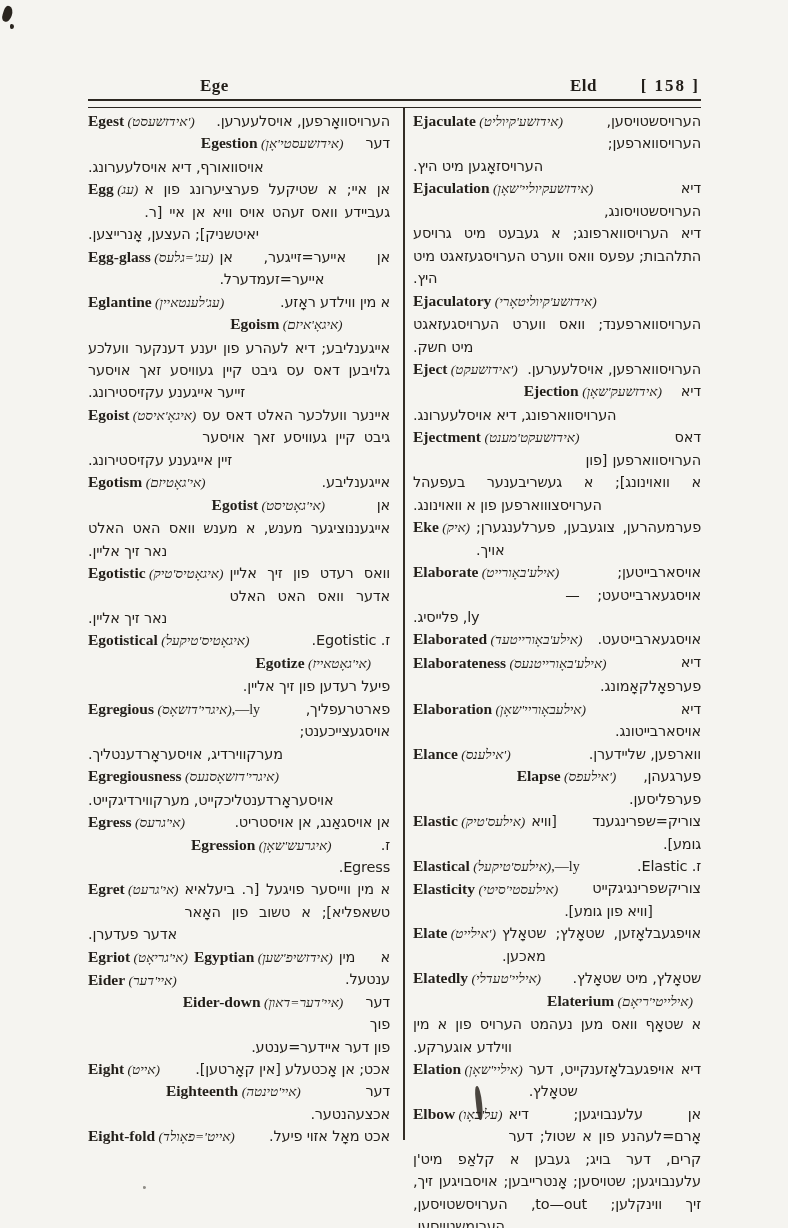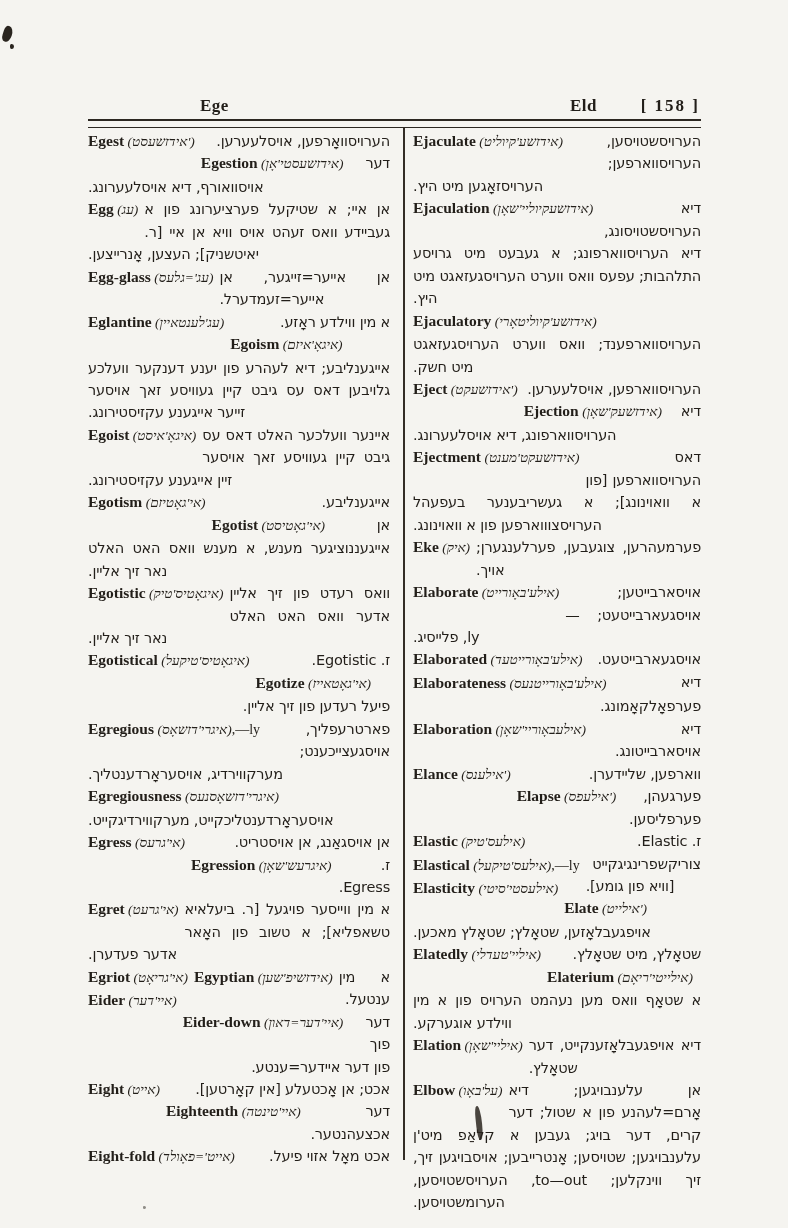--- a/index.html
+++ b/index.html
@@ -7,21 +7,21 @@
     --paper:#f5f4f0;
   }
   html,body{margin:0;padding:0;}
   body{
     width:788px;height:1228px;overflow:hidden;
     background:var(--paper);
     font-family:"Liberation Serif","DejaVu Serif","DejaVu Sans",serif;
     color:var(--ink);
     position:relative;
   }
-  .page{position:absolute;inset:0;margin-top:20px;}
+  .page{position:absolute;inset:0;}
   
   .running-head{position:absolute;top:76px;left:88px;width:612px;height:22px;}
   .guide-word{position:absolute;top:0;font-weight:bold;font-size:17px;letter-spacing:.5px;}
   .guide-left{left:112px;}
   .guide-right{left:482px;}
   .page-number{position:absolute;top:0;left:0;width:100%;text-align:right;font-size:17px;font-weight:bold;letter-spacing:2px;}
   .head-rule{position:absolute;left:88px;width:613px;height:6px;
     border-top:2.5px solid #2c2721;border-bottom:1px solid #2c2721;top:99px;}
   
   .col-divider{position:absolute;left:403px;top:108px;width:1.5px;height:1032px;background:#332d26;}
@@ -104,21 +104,21 @@
         <p class="entry" dir="rtl"><span class="hw-wrap" dir="ltr"><span class="hw">Eject</span><span class="tr"> (אידזשעקט')</span></span><span class="def">הערויסווארפען, אויסלעערען.</span></p>
         <p class="entry long" dir="rtl"><span class="hw-wrap" dir="ltr"><span class="hw">Ejection</span><span class="tr"> (אידזשעק'שאָן)</span></span><span class="def">דיא הערויסווארפונג, דיא אויסלעערונג.</span></p>
         <p class="entry long" dir="rtl"><span class="hw-wrap" dir="ltr"><span class="hw">Ejectment</span><span class="tr"> (אידזשעקט'מענט)</span></span><span class="def">דאס הערויסווארפען [פון א וואוינונג]; א געשריבענער בעפעהל הערויסצוווארפען פון א וואוינונג.</span></p>
         <p class="entry long" dir="rtl"><span class="hw-wrap" dir="ltr"><span class="hw">Eke</span><span class="tr"> (איק)</span></span><span class="def">פערמעהרען, צוגעבען, פערלענגערן; אויך.</span></p>
         <p class="entry long" dir="rtl"><span class="hw-wrap" dir="ltr"><span class="hw">Elaborate</span><span class="tr"> (אילע'באָורייט)</span></span><span class="def">אויסארבייטען; אויסגעארבייטעט; ‎—ly, פלייסיג.</span></p>
         <p class="entry" dir="rtl"><span class="hw-wrap" dir="ltr"><span class="hw">Elaborated</span><span class="tr"> (אילע'באָורייטעד)</span></span><span class="def">אויסגעארבייטעט.</span></p>
         <p class="entry" dir="rtl"><span class="hw-wrap" dir="ltr"><span class="hw">Elaborateness</span><span class="tr"> (אילע'באָורייטנעס)</span></span><span class="def">דיא פערפאָלקאָמונג.</span></p>
         <p class="entry" dir="rtl"><span class="hw-wrap" dir="ltr"><span class="hw">Elaboration</span><span class="tr"> (אילעבאָוריי'שאָן)</span></span><span class="def">דיא אויסארבייטונג.</span></p>
         <p class="entry" dir="rtl"><span class="hw-wrap" dir="ltr"><span class="hw">Elance</span><span class="tr"> (אילענס')</span></span><span class="def">ווארפען, שליידערן.</span></p>
         <p class="entry" dir="rtl"><span class="hw-wrap" dir="ltr"><span class="hw">Elapse</span><span class="tr"> (אילעפס')</span></span><span class="def">פערגעהן, פערפליסען.</span></p>
-        <p class="entry" dir="rtl"><span class="hw-wrap" dir="ltr"><span class="hw">Elastic</span><span class="tr"> (אילעס'טיק)</span></span></p>
+        <p class="entry" dir="rtl"><span class="hw-wrap" dir="ltr"><span class="hw">Elastic</span><span class="tr"> (אילעס'טיק)</span></span><span class="def">צוריק=שפרינגענד [וויא גומע].</span></p>
         <p class="entry" dir="rtl"><span class="hw-wrap" dir="ltr"><span class="hw">Elastical</span><span class="tr"> (אילעס'טיקעל)</span><span class="suf">,—ly</span></span><span class="def">ז. Elastic.</span></p>
         <p class="entry long" dir="rtl"><span class="hw-wrap" dir="ltr"><span class="hw">Elasticity</span><span class="tr"> (אילעסטי'סיטי)</span></span><span class="def">צוריקשפרינגיגקייט [וויא פון גומע].</span></p>
         <p class="entry long" dir="rtl"><span class="hw-wrap" dir="ltr"><span class="hw">Elate</span><span class="tr"> (אילייט')</span></span><span class="def">אויפגעבלאָזען, שטאָלץ; שטאָלץ מאכען.</span></p>
         <p class="entry" dir="rtl"><span class="hw-wrap" dir="ltr"><span class="hw">Elatedly</span><span class="tr"> (איליי'טעדלי)</span></span><span class="def">שטאָלץ, מיט שטאָלץ.</span></p>
         <p class="entry long" dir="rtl"><span class="hw-wrap" dir="ltr"><span class="hw">Elaterium</span><span class="tr"> (אילייטי'ריאָם)</span></span><span class="def">א שטאָף וואס מען נעהמט הערויס פון א מין ווילדע אוגערקע.</span></p>
         <p class="entry long" dir="rtl"><span class="hw-wrap" dir="ltr"><span class="hw">Elation</span><span class="tr"> (איליי'שאָן)</span></span><span class="def">דיא אויפגעבלאָזענקייט, דער שטאָלץ.</span></p>
         <p class="entry long" dir="rtl"><span class="hw-wrap" dir="ltr"><span class="hw">Elbow</span><span class="tr"> (על'באָו)</span></span><span class="def">אן עלענבויגען; דיא אָרם=לעהנע פון א שטול; דער קרים, דער בויג; געבען א קלאַפ מיט'ן עלענבויגען; שטויסען; אָנטרייבען; אויסבויגען זיך, זיך ווינקלען; to—out, הערויסשטויסען, הערומשטויסען.</span></p>
       </div>
   </div>
 

